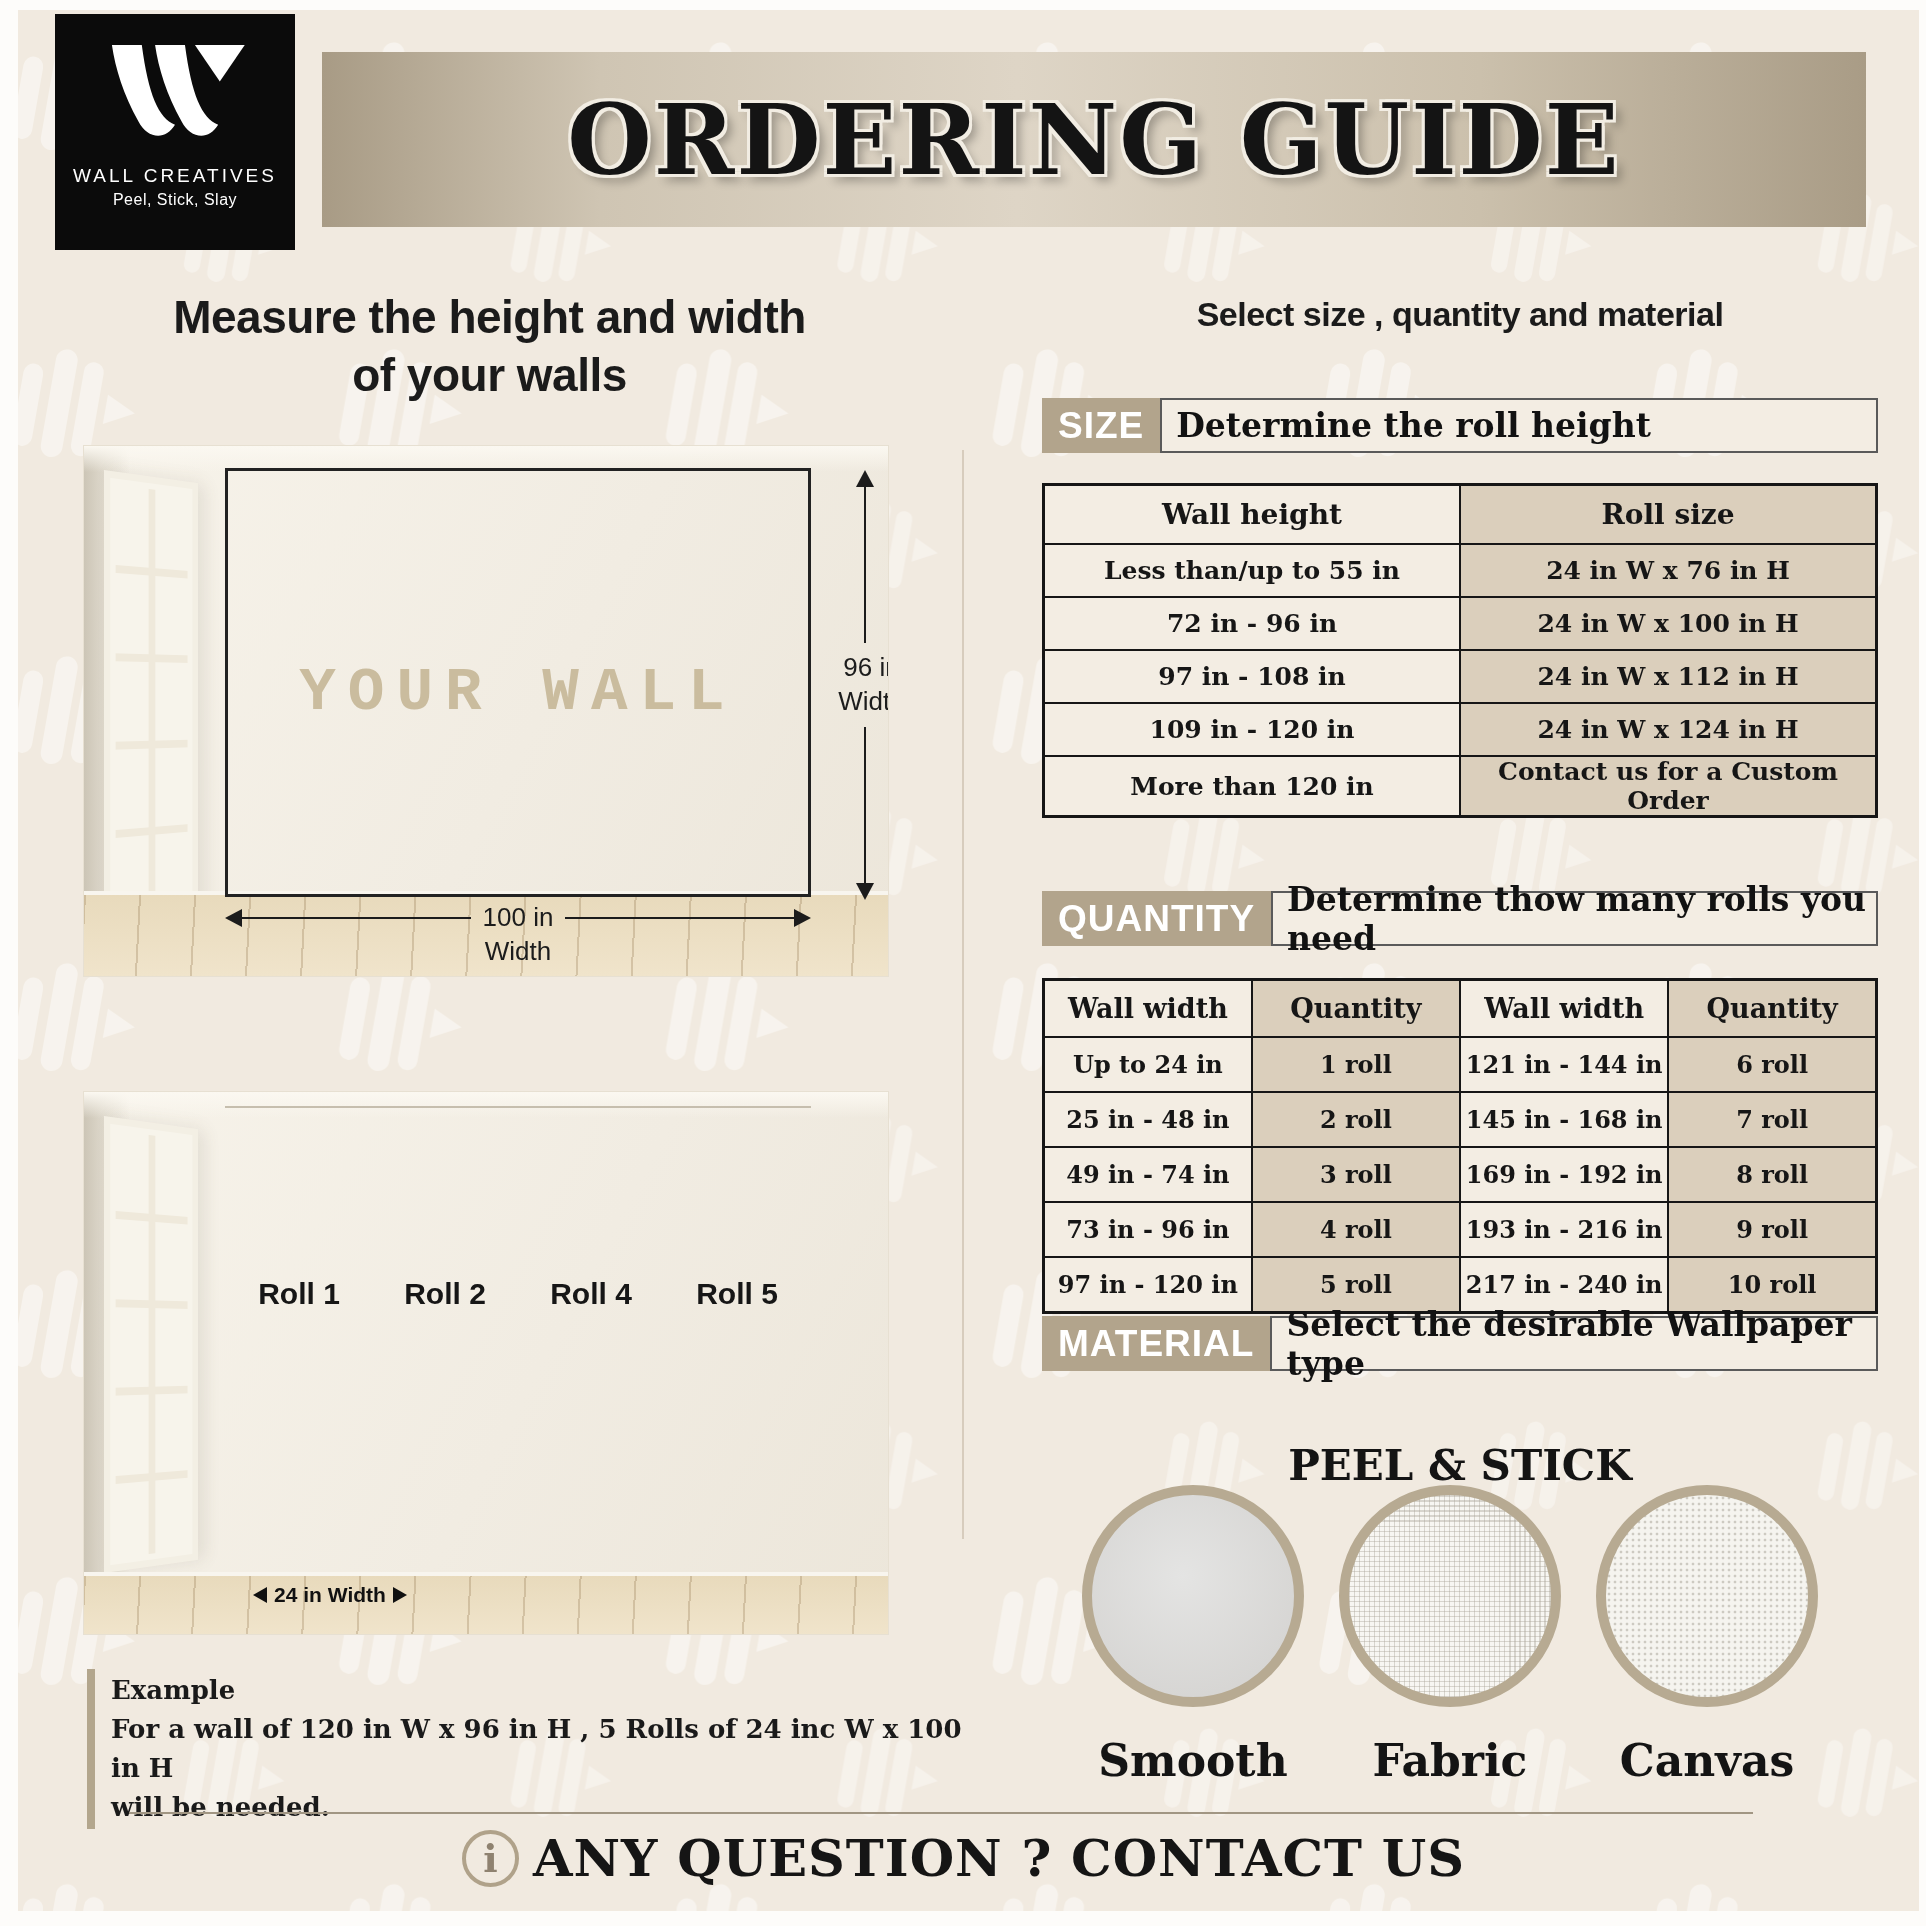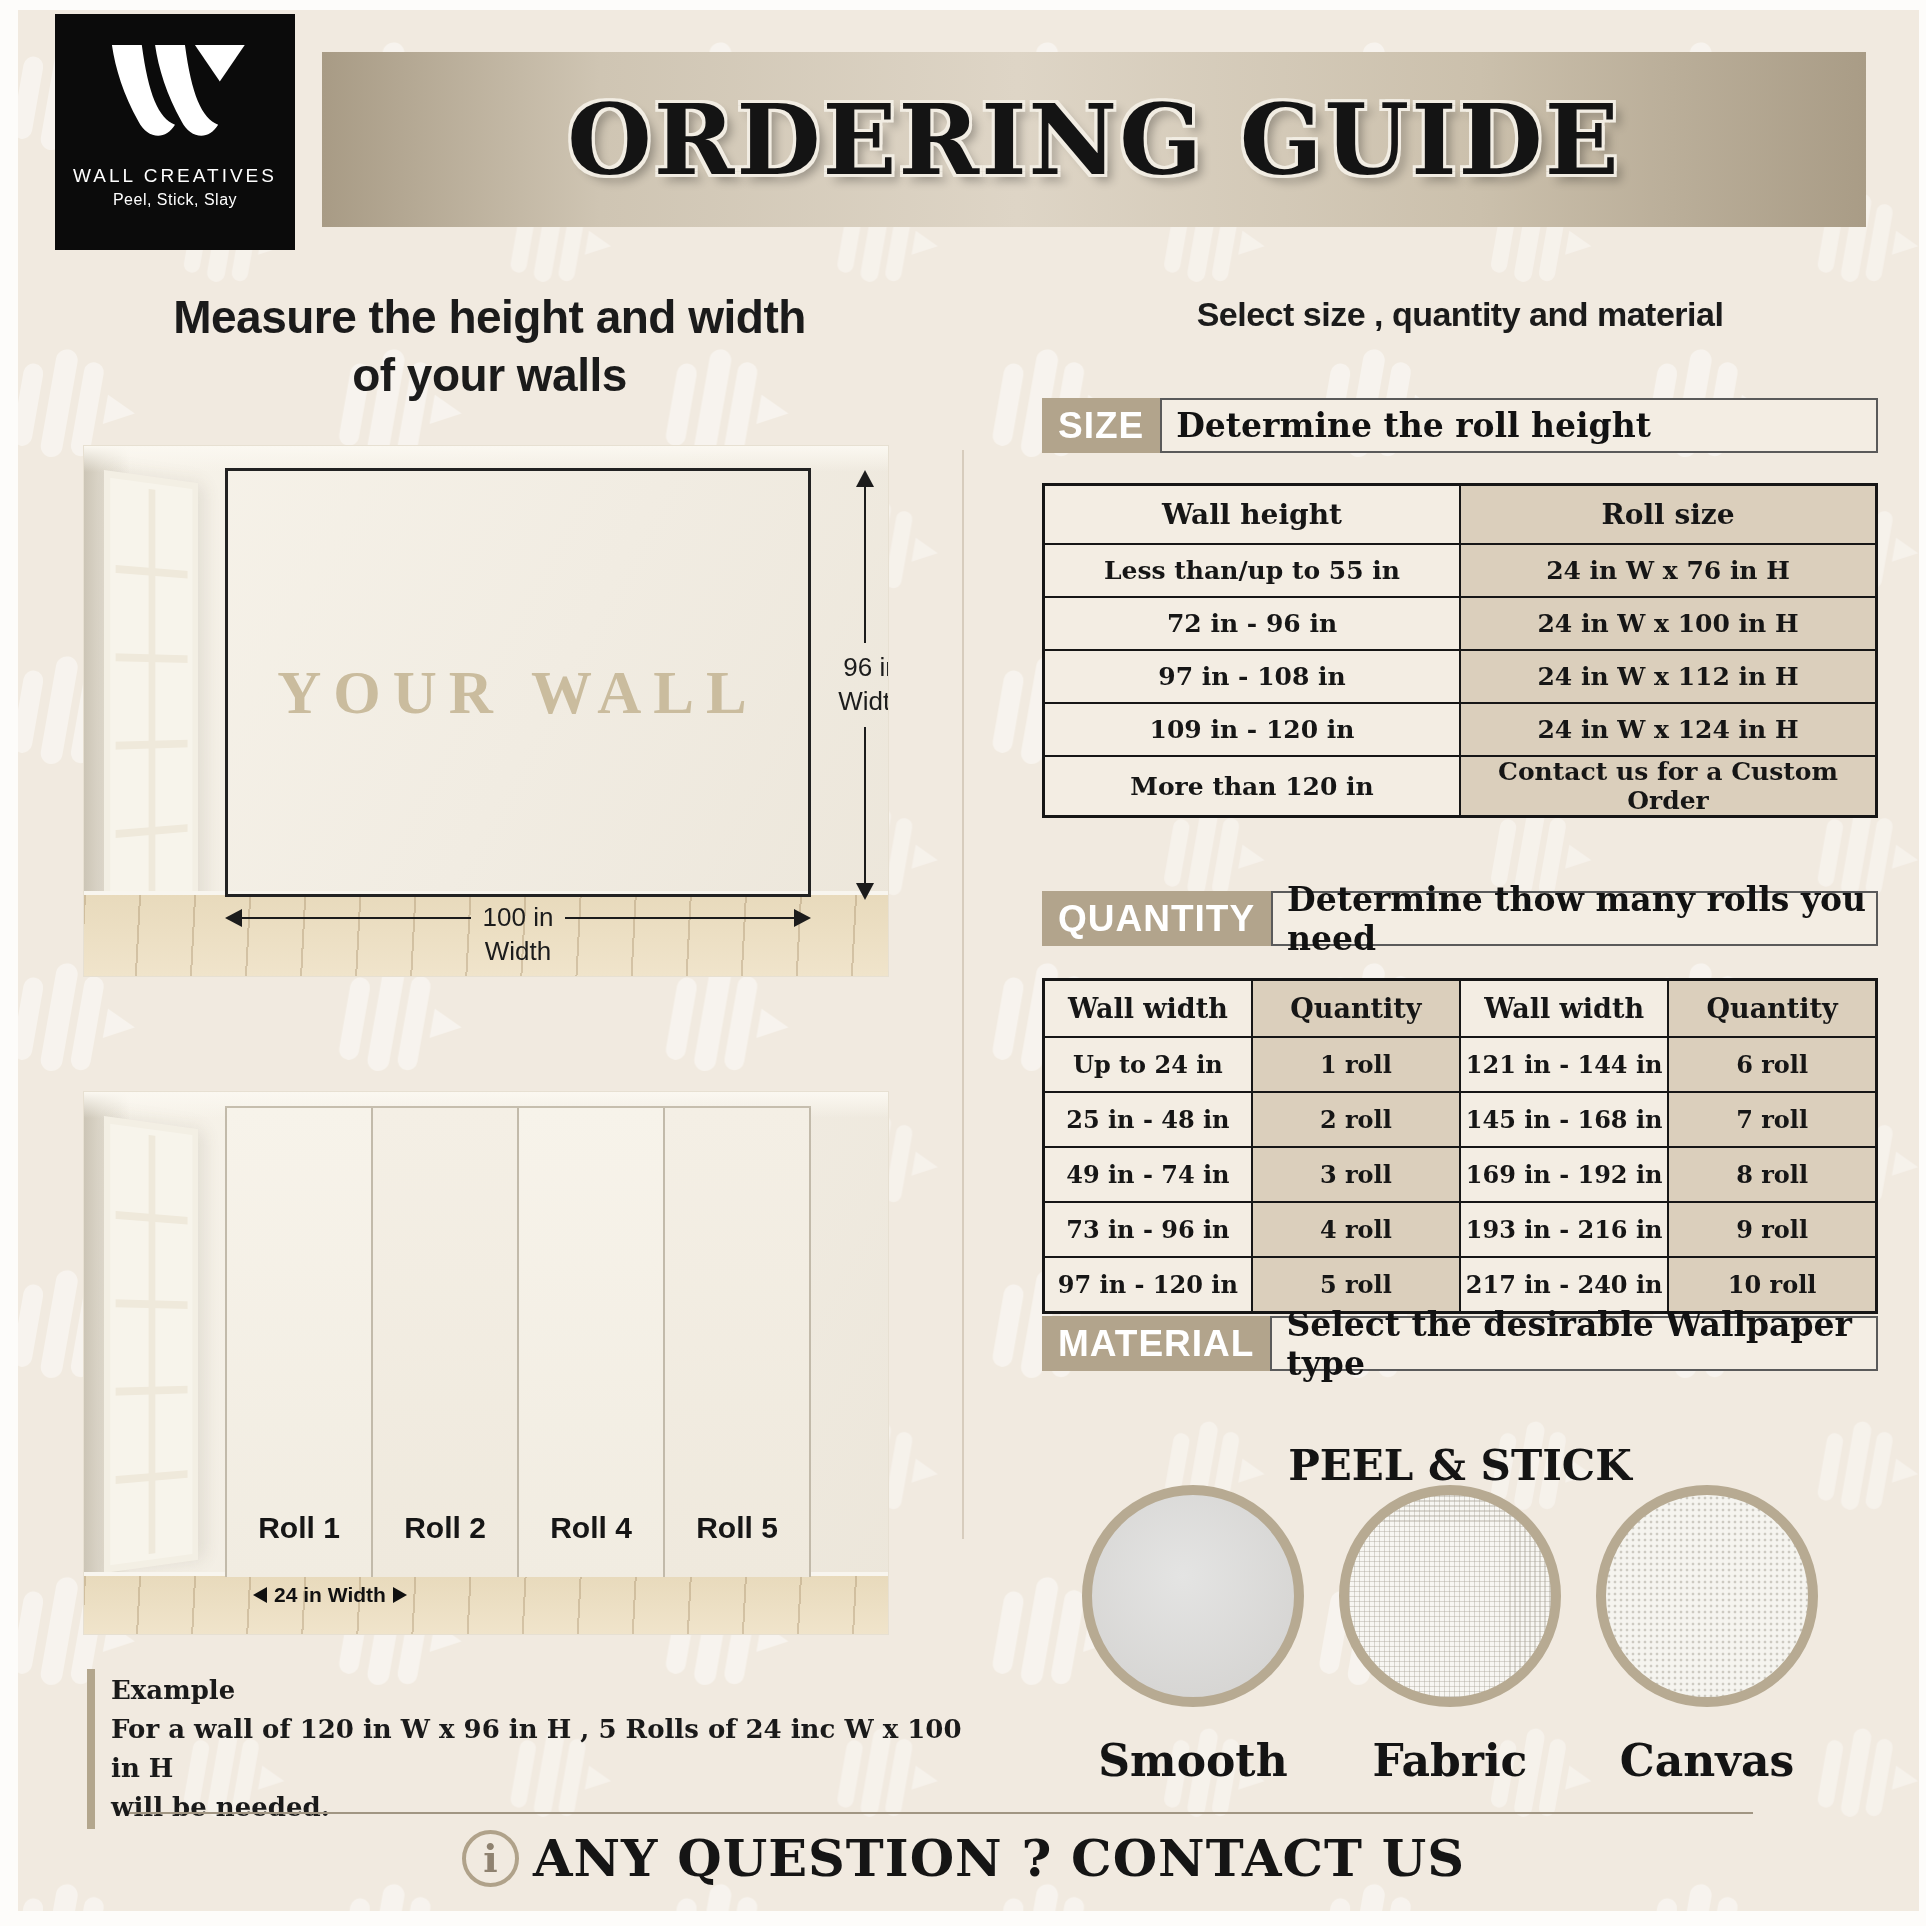--- a/index.html
+++ b/index.html
@@ -54,39 +54,39 @@
                          repeating-linear-gradient(180deg,transparent 0 81px,#efe9db 81px 89px);}
   .floor{position:absolute;left:0;right:0;bottom:0;background:linear-gradient(180deg,#e8dabc,#f0e4cb);
         border-top:4px solid #f8f5ee;}
   .floor::before{content:"";position:absolute;inset:0;
         background:repeating-linear-gradient(93deg,rgba(141,112,72,.28) 0 2px,transparent 2px 55px);}
   .floor-1{height:81px;}
   .floor-2{height:58px;}
 
   .wall-outline{position:absolute;left:141px;top:22px;width:586px;height:429px;border:3px solid #222;
         box-sizing:border-box;display:flex;align-items:center;justify-content:center;}
-  .wall-label{font-family:Liberation Serif, serif;font-weight:700;font-size:61px;letter-spacing:12px;
+  .wall-label{font-family:Liberation Mono, monospace;font-weight:700;font-size:61px;letter-spacing:12px;
         color:var(--wall-text,#cabc9e);white-space:nowrap;margin-top:20px;}
 
   
   .v-arrow{position:absolute;left:733px;top:24px;height:430px;width:95px;display:flex;flex-direction:column;align-items:center;}
   .v-arrow .seg{width:2px;flex:1;background:#1c1c1c;}
   .ah-up{width:0;height:0;border-left:9px solid transparent;border-right:9px solid transparent;border-bottom:17px solid #1c1c1c;}
   .ah-down{width:0;height:0;border-left:9px solid transparent;border-right:9px solid transparent;border-top:17px solid #1c1c1c;}
   .ah-left{width:0;height:0;border-top:9px solid transparent;border-bottom:9px solid transparent;border-right:17px solid #1c1c1c;}
   .ah-right{width:0;height:0;border-top:9px solid transparent;border-bottom:9px solid transparent;border-left:17px solid #1c1c1c;}
   .measure-label{font-size:26px;line-height:1.3;color:#1c1c1c;font-weight:400;}
   .v-arrow .measure-label{padding:8px 0 8px 14px;align-self:center;text-align:center;}
   .h-arrow{position:absolute;left:141px;top:455px;width:586px;display:flex;align-items:flex-start;}
   .h-arrow .seg{height:2px;flex:1;background:#1c1c1c;margin-top:16px;}
   .h-arrow .ah-left,.h-arrow .ah-right{margin-top:8px;}
   .h-arrow .measure-label{margin:0 12px;text-align:center;}
 
   
-  .strips{position:absolute;left:141px;top:14px;width:586px;height:469px;display:flex;border-top:2px solid #c6beae;}
+  .strips{position:absolute;left:141px;top:14px;width:586px;height:469px;display:flex;border-top:2px solid #c6beae;align-items:center;}
   .strip{flex:1;position:relative;border-right:2px solid #c2baaa;background:linear-gradient(180deg,#f7f3ea,#f1ece1);}
   .strip:first-child{border-left:2px solid #c2baaa;}
   .strip:nth-child(even){background:linear-gradient(180deg,#f4efe5,#efe9dd);}
   .roll-label{position:absolute;bottom:32px;width:100%;text-align:center;font-weight:700;font-size:30px;color:#161616;}
   .roll-width{position:absolute;left:141px;top:491px;width:210px;display:flex;align-items:center;justify-content:center;gap:7px;
         font-weight:700;font-size:21px;color:#111;white-space:nowrap;}
   .tri-l{width:0;height:0;border-top:8px solid transparent;border-bottom:8px solid transparent;border-right:14px solid #111;}
   .tri-r{width:0;height:0;border-top:8px solid transparent;border-bottom:8px solid transparent;border-left:14px solid #111;}
 
   

